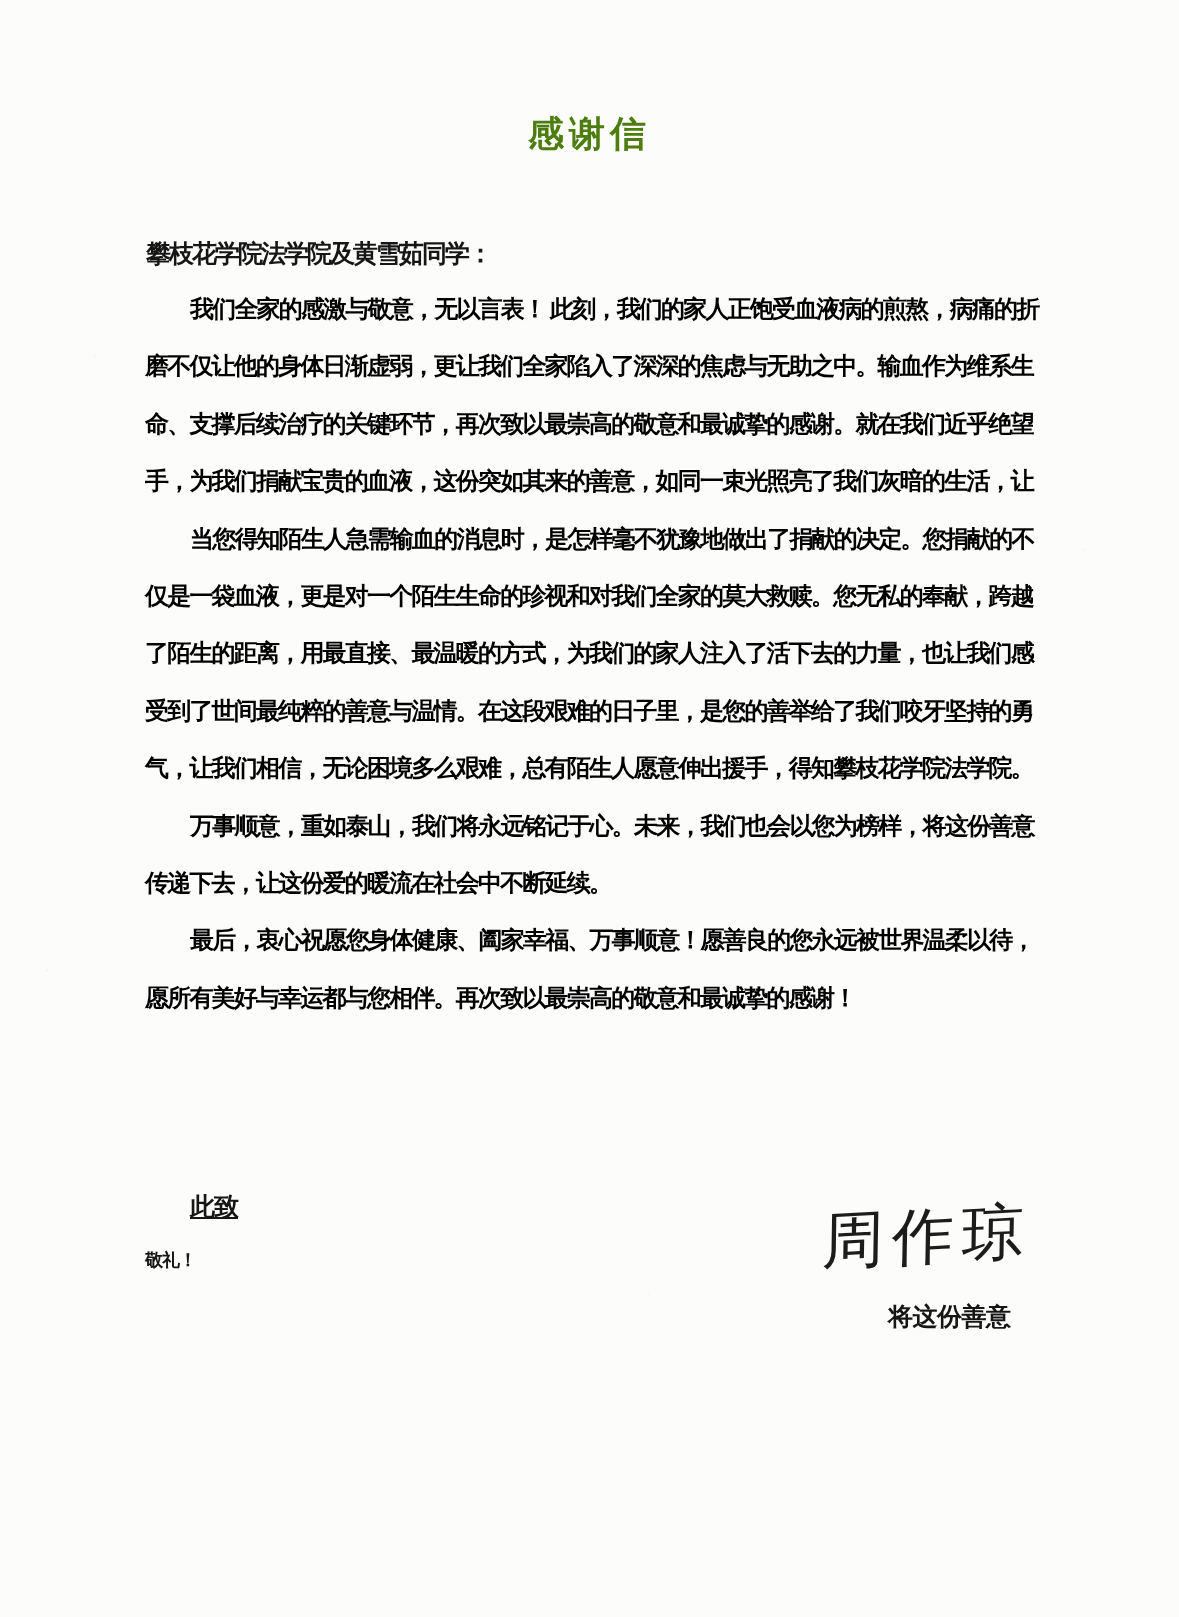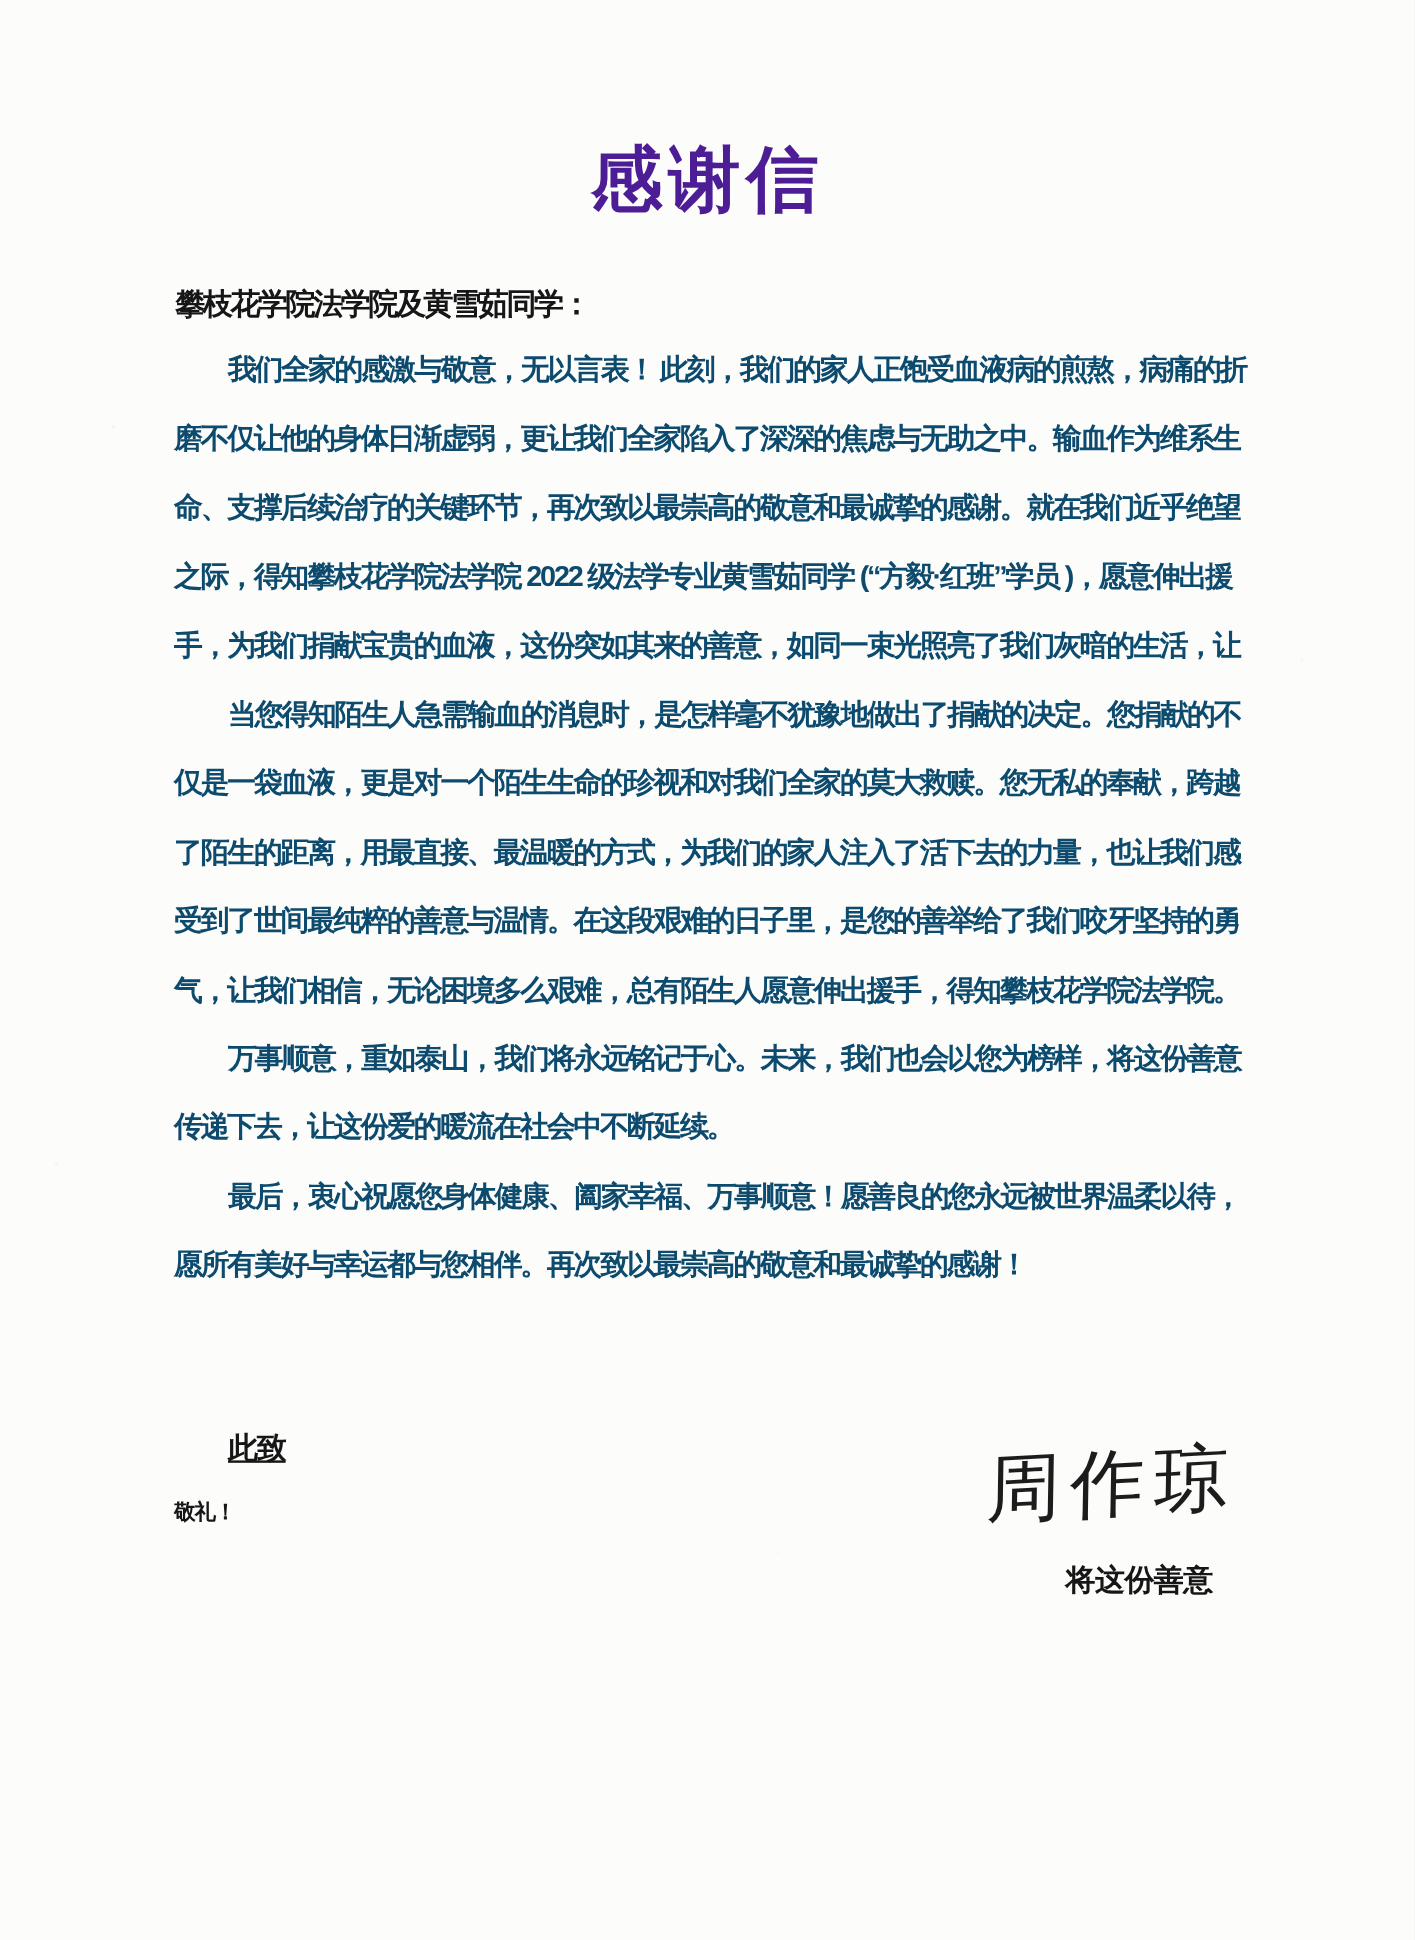--- a/index.html
+++ b/index.html
@@ -30,45 +30,45 @@
       radial-gradient(circle at 55% 80%, rgba(0,0,0,0.03) 0 1px, transparent 2px);
     opacity: 0.6;
   }
   .title {
     position: absolute;
     left: 0;
     right: 0;
     top: 110px;
     margin: 0;
     text-align: center;
-    font-size: 60px;
+    font-size: 36px;
     font-weight: 700;
     letter-spacing: 5px;
-    color: #4c1d95;
+    color: #4d7c0f;
   }
   .salutation {
     position: absolute;
     left: 146px;
     top: 196px;
     font-size: 25px;
     font-weight: 700;
     letter-spacing: -2px;
     white-space: nowrap;
     margin-top: 41px;
   }
   .body {
     position: absolute;
     left: 145px;
     top: 280px;
     width: 895px;
     font-size: 24px;
     font-weight: 600;
     letter-spacing: -1.8px;
     line-height: 57.4px;
-    color: #0c4a6e;
+    color: #000000;
   }
   .line { white-space: nowrap; }
   .ind  { padding-left: 45px; }
   .cizhi {
     position: absolute;
     left: 190px;
     top: 1190px;
     font-size: 25px;
     font-weight: 700;
     letter-spacing: -1px;
@@ -111,21 +111,20 @@
 
   <h1 class="title">感谢信</h1>
 
   <div class="salutation">攀枝花学院法学院及黄雪茹同学：</div>
 
   <div class="body">
     <div>
       <div class="line ind">我们全家的感激与敬意，无以言表！ 此刻，我们的家人正饱受血液病的煎熬，病痛的折</div>
       <div class="line">磨不仅让他的身体日渐虚弱，更让我们全家陷入了深深的焦虑与无助之中。输血作为维系生</div>
       <div class="line">命、支撑后续治疗的关键环节，再次致以最崇高的敬意和最诚挚的感谢。就在我们近乎绝望</div>
-      <div class="line">之际，得知攀枝花学院法学院 2022 级法学专业黄雪茹同学 (“方毅·红班”学员 )，愿意伸出援</div>
       <div class="line">手，为我们捐献宝贵的血液，这份突如其来的善意，如同一束光照亮了我们灰暗的生活，让</div>
     </div>
     <div>
       <div class="line ind">当您得知陌生人急需输血的消息时，是怎样毫不犹豫地做出了捐献的决定。您捐献的不</div>
       <div class="line">仅是一袋血液，更是对一个陌生生命的珍视和对我们全家的莫大救赎。您无私的奉献，跨越</div>
       <div class="line">了陌生的距离，用最直接、最温暖的方式，为我们的家人注入了活下去的力量，也让我们感</div>
       <div class="line">受到了世间最纯粹的善意与温情。在这段艰难的日子里，是您的善举给了我们咬牙坚持的勇</div>
       <div class="line">气，让我们相信，无论困境多么艰难，总有陌生人愿意伸出援手，得知攀枝花学院法学院。</div>
     </div>
     <div>

